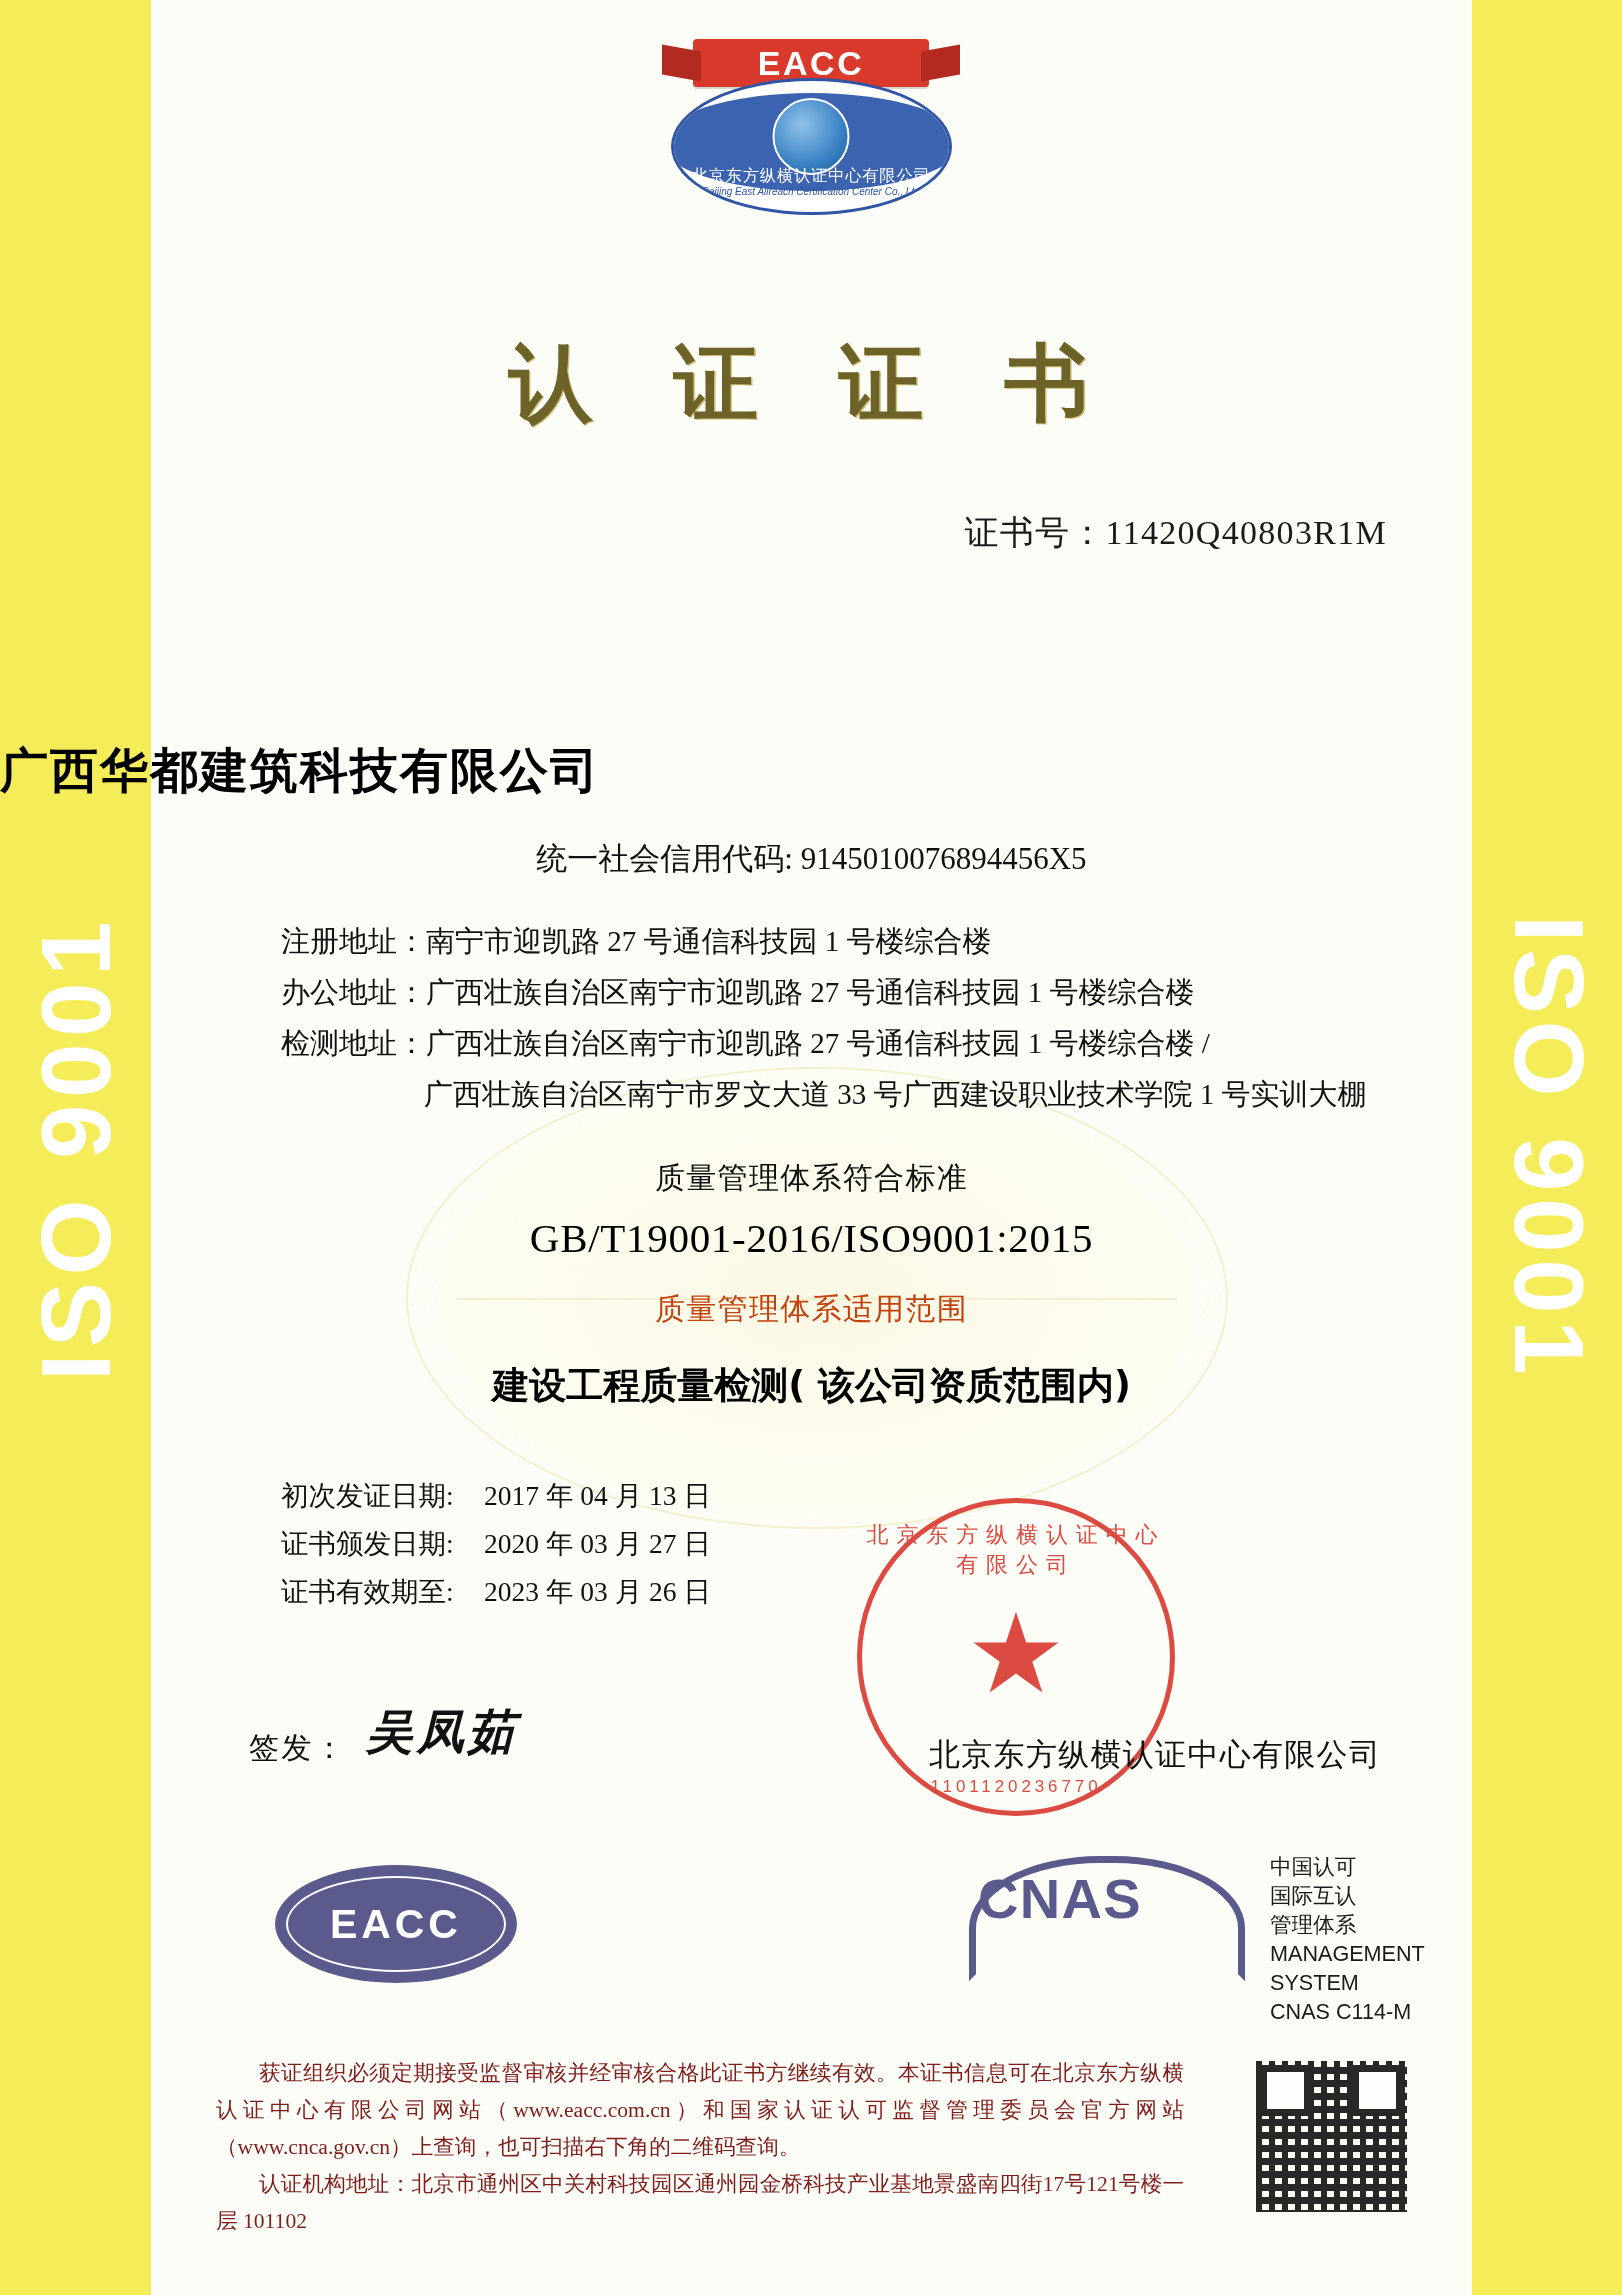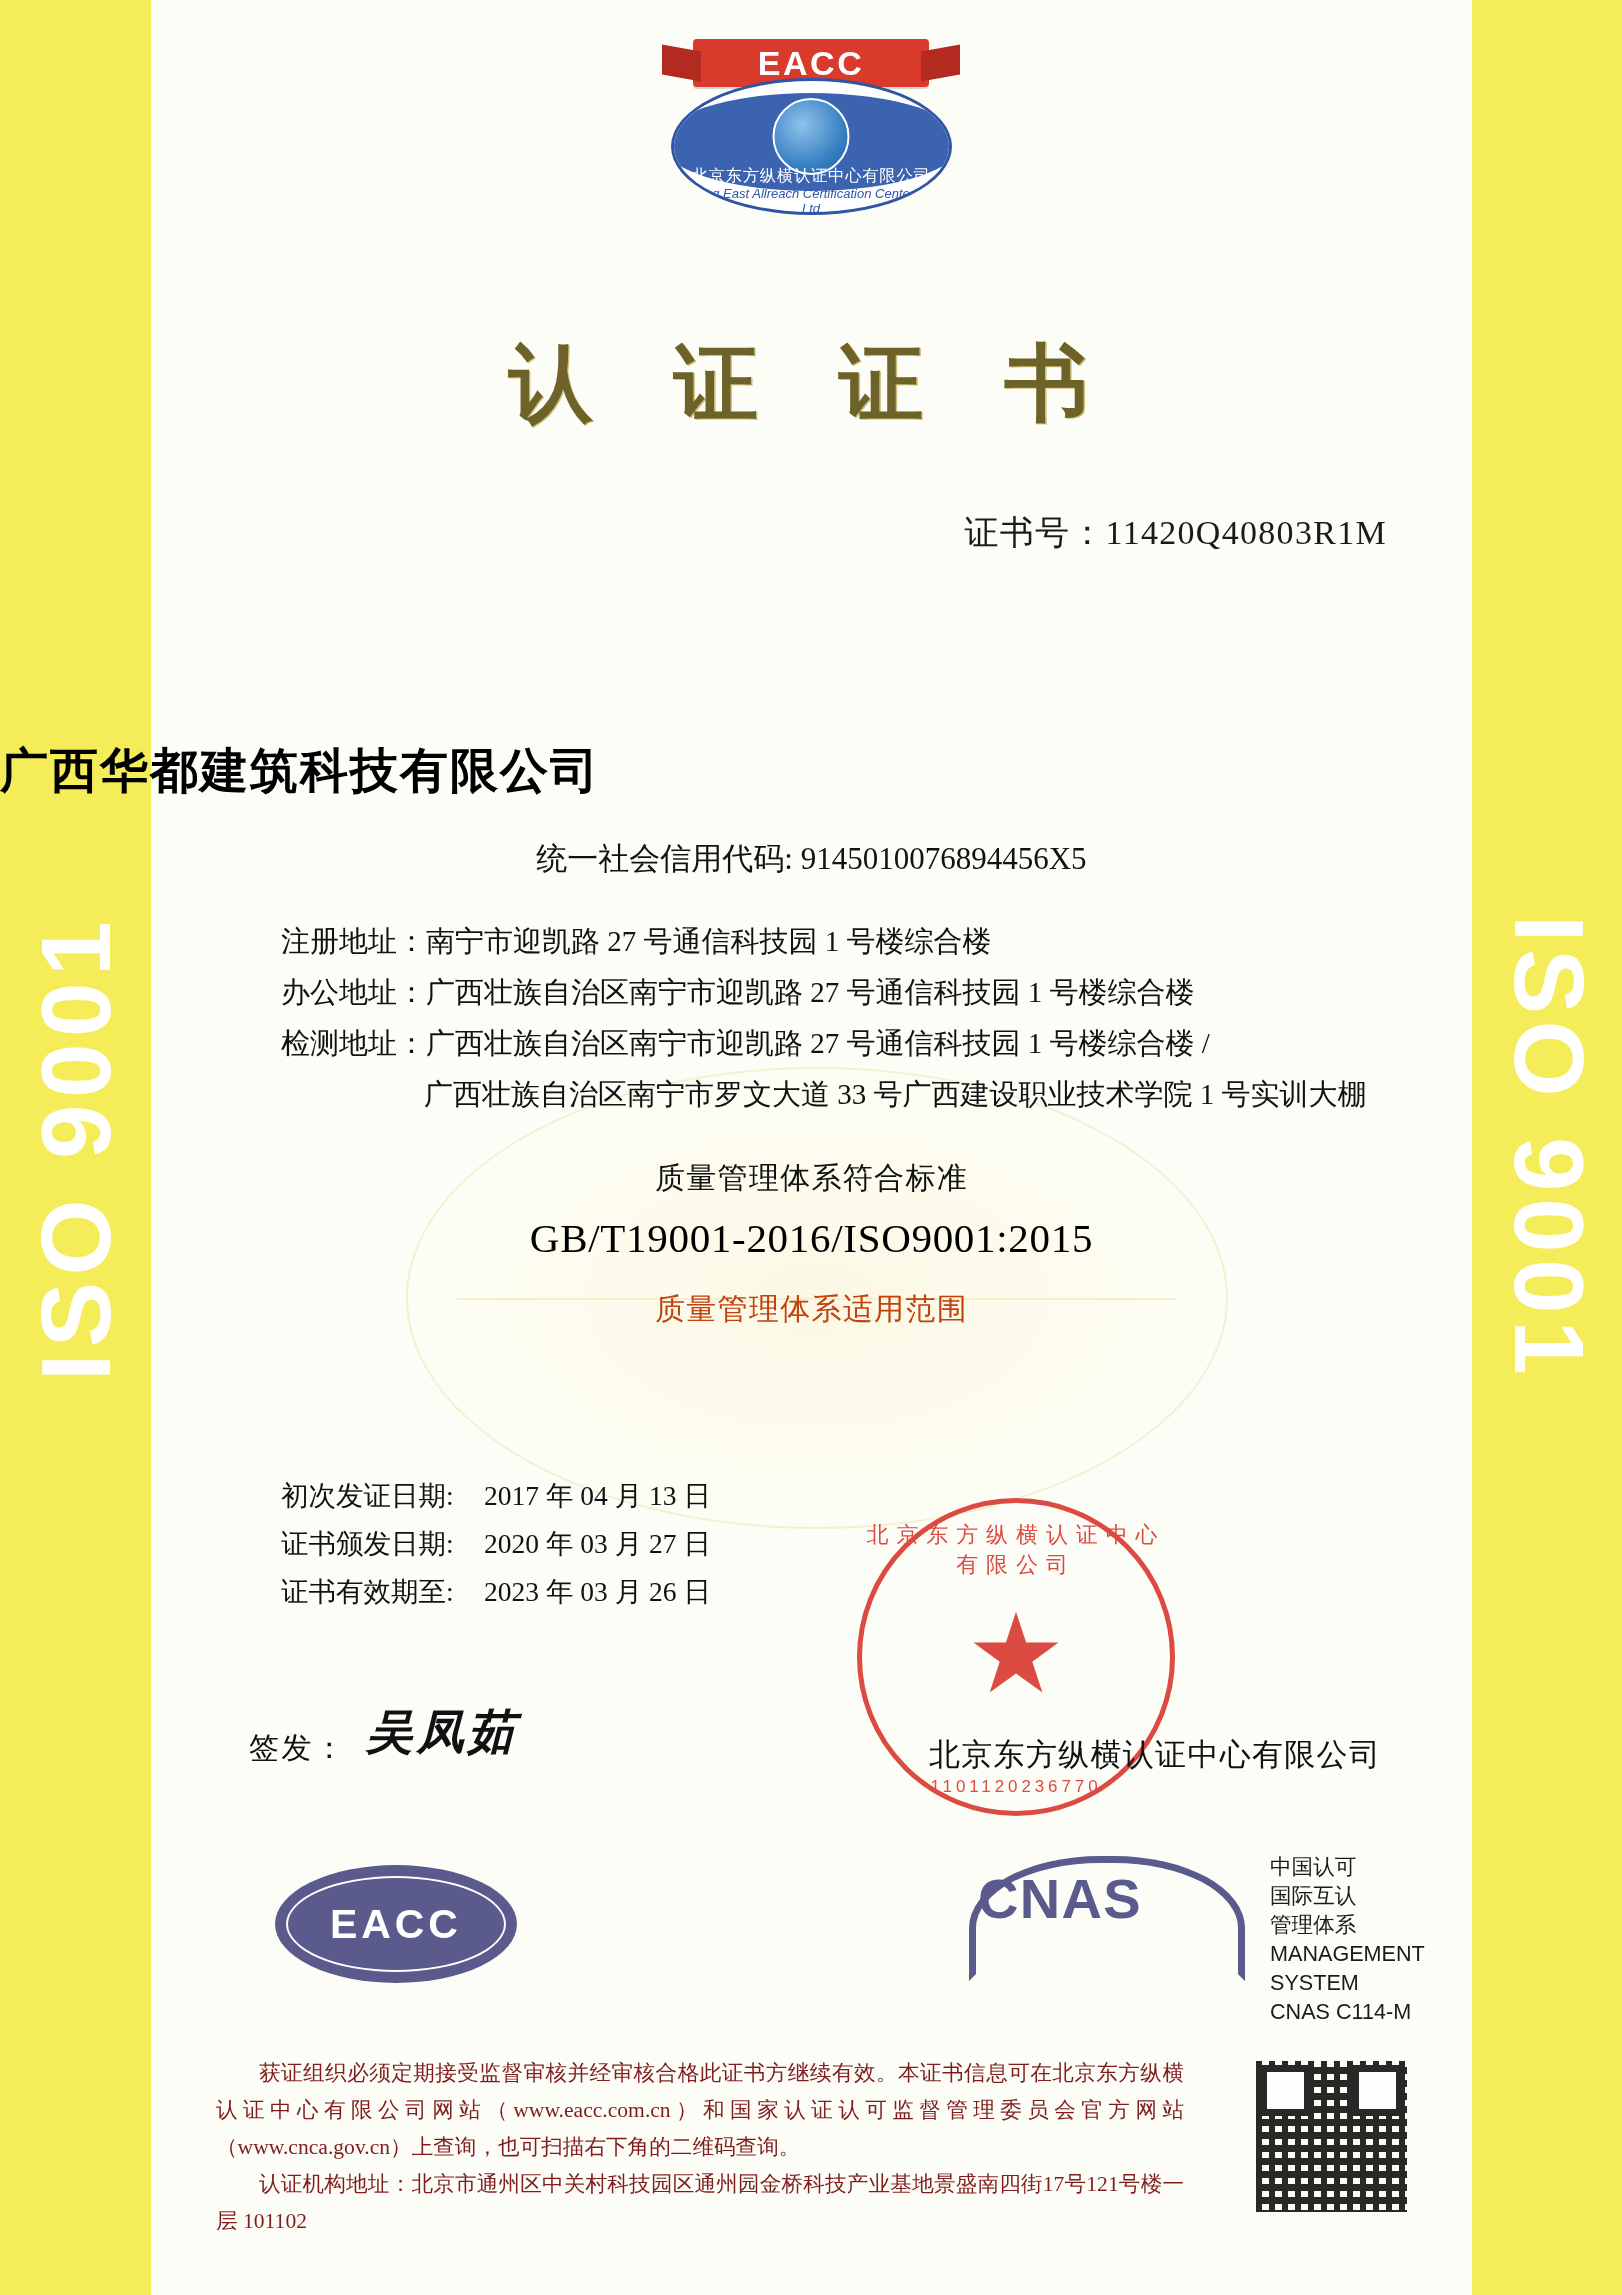--- a/index.html
+++ b/index.html
@@ -148,21 +148,21 @@
     font-size: 16.4px;
     color: #ffffff;
     letter-spacing: 0.7px;
   }
   .logo-en {
     position: absolute;
     left: 0;
     right: 0;
     top: 105px;
     font-family: "Liberation Sans", sans-serif;
-    font-size: 13px;
+    font-size: 10px;
     font-style: italic;
     color: #2f55a4;
   }
   
   .cert-title {
     position: absolute;
     left: 0;
     right: 0;
     top: 327px;
     text-align: center;
@@ -526,20 +526,21 @@
       <span>检测地址：</span><span>广西壮族自治区南宁市迎凯路 27 号通信科技园 1 号楼综合楼 /</span>
     </div>
     <div class="addr-line addr-cont">
       <span>广西壮族自治区南宁市罗文大道 33 号广西建设职业技术学院 1 号实训大棚</span>
     </div>
   </div>
 
   <div class="std-label">质量管理体系符合标准</div>
   <div class="std-value">GB/T19001-2016/ISO9001:2015</div>
   <div class="scope-label">质量管理体系适用范围</div>
+  <div class="scope-value">建设工程质量检测( 该公司资质范围内)</div>
 
   <div class="dates">
     <div>
       <span class="lbl">初次发证日期:</span><span class="val">2017 年 04 月 13 日</span>
     </div>
     <div>
       <span class="lbl">证书颁发日期:</span><span class="val">2020 年 03 月 27 日</span>
     </div>
     <div>
       <span class="lbl">证书有效期至:</span><span class="val">2023 年 03 月 26 日</span>

